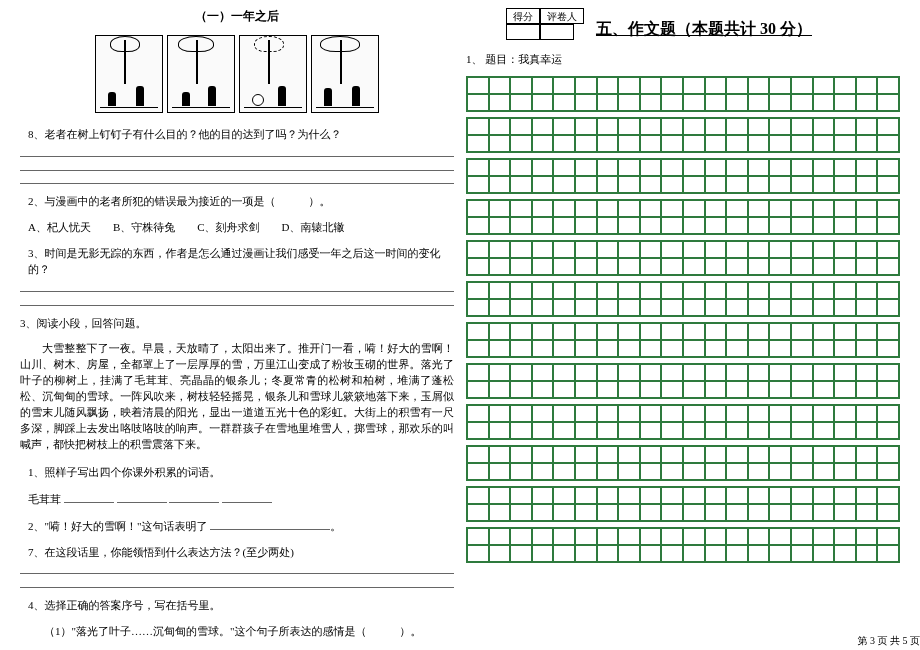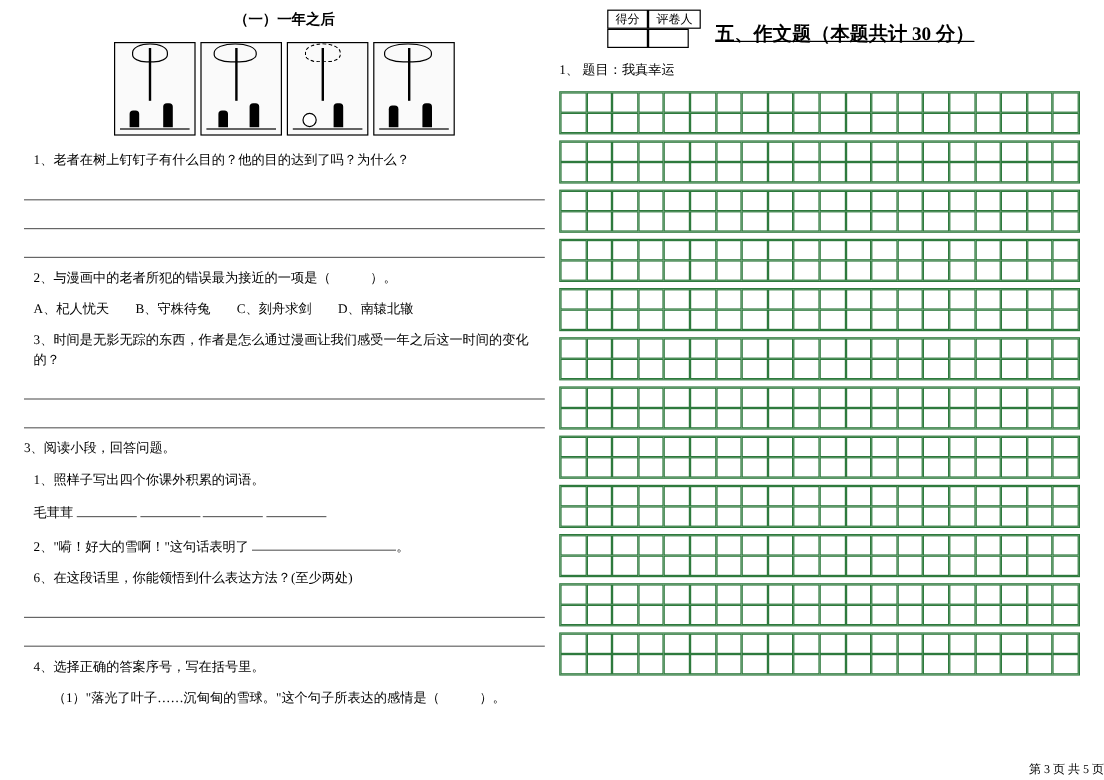--- a/index.html
+++ b/index.html
@@ -134,47 +134,48 @@
     </div>
     <div class="panel">
       <div class="crown" style="width:40px;left:8px"></div>
         <div class="tree"></div>
       <div class="person" style="left:12px;height:18px"></div>
         <div class="person" style="left:40px;height:20px"></div>
       <div class="ground"></div>
     </div>
   </div>
 
-  <div class="q">1、老者在树上钉钉子有什么目的？他的目的达到了吗？为什么？</div>
+  <div class="q">8、老者在树上钉钉子有什么目的？他的目的达到了吗？为什么？</div>
   <div class="line-blank"></div>
   <div class="line-blank"></div>
   <div class="line-blank"></div>
 
   <div class="q">2、与漫画中的老者所犯的错误最为接近的一项是（　　　）。</div>
   <div class="q">A、杞人忧天　　B、守株待兔　　C、刻舟求剑　　D、南辕北辙</div>
 
   <div class="q">3、时间是无影无踪的东西，作者是怎么通过漫画让我们感受一年之后这一时间的变化的？</div>
   <div class="line-blank"></div>
   <div class="line-blank"></div>
 
   <div class="q" style="margin-left:0">3、阅读小段，回答问题。</div>
+  <div class="passage">大雪整整下了一夜。早晨，天放晴了，太阳出来了。推开门一看，嗬！好大的雪啊！山川、树木、房屋，全都罩上了一层厚厚的雪，万里江山变成了粉妆玉砌的世界。落光了叶子的柳树上，挂满了毛茸茸、亮晶晶的银条儿；冬夏常青的松树和柏树，堆满了蓬松松、沉甸甸的雪球。一阵风吹来，树枝轻轻摇晃，银条儿和雪球儿簌簌地落下来，玉屑似的雪末儿随风飘扬，映着清晨的阳光，显出一道道五光十色的彩虹。大街上的积雪有一尺多深，脚踩上去发出咯吱咯吱的响声。一群群孩子在雪地里堆雪人，掷雪球，那欢乐的叫喊声，都快把树枝上的积雪震落下来。</div>
 
   <div class="q">1、照样子写出四个你课外积累的词语。</div>
   <div class="q">
     <span>毛茸茸</span>
     <span class="short-blank2"></span>
     <span class="short-blank2"></span>
     <span class="short-blank2"></span>
     <span class="short-blank2"></span>
   </div>
   <div class="q">
     <span>2、"嗬！好大的雪啊！"这句话表明了</span>
     <span class="short-blank"></span>。
   </div>
-  <div class="q">6、在这段话里，你能领悟到什么表达方法？(至少两处)</div>
+  <div class="q">7、在这段话里，你能领悟到什么表达方法？(至少两处)</div>
   <div class="line-blank"></div>
   <div class="line-blank"></div>
 
   <div class="q">4、选择正确的答案序号，写在括号里。</div>
   <div class="q2">（1）"落光了叶子……沉甸甸的雪球。"这个句子所表达的感情是（　　　）。</div>
 
 </div>
 
 <div class="col">
   <div class="sec-head">

